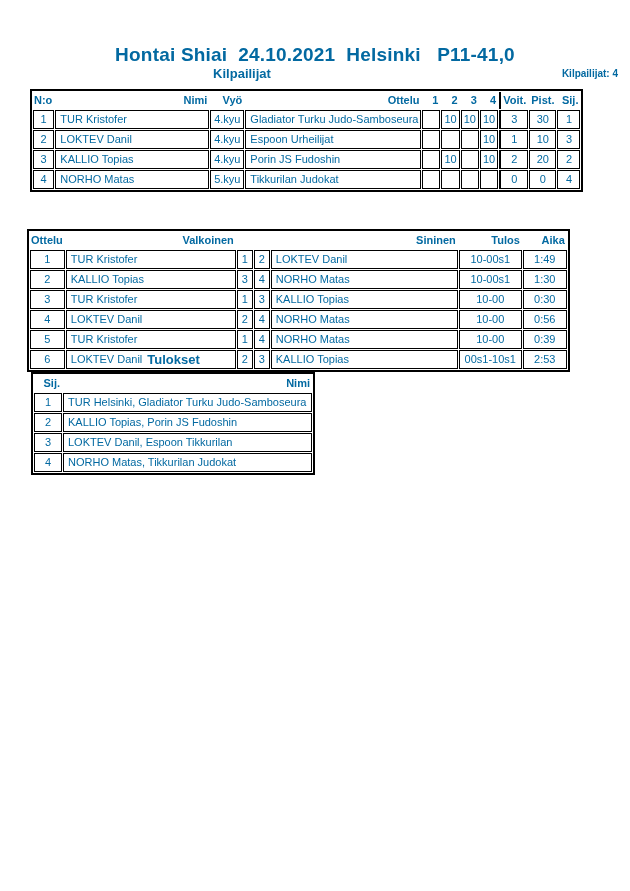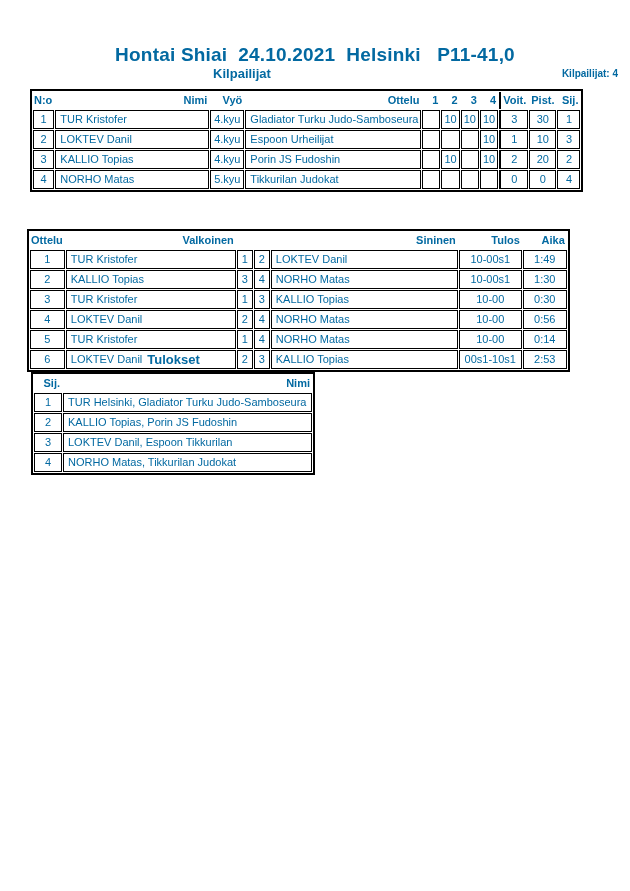--- a/index.html
+++ b/index.html
@@ -234,21 +234,21 @@
       <td>10-00</td>
       <td>0:56</td>
     </tr>
     <tr>
       <td>5</td>
       <td class="al">TUR Kristofer</td>
       <td>1</td>
       <td>4</td>
       <td class="al">NORHO Matas</td>
       <td>10-00</td>
-      <td>0:14</td>
+      <td>0:39</td>
     </tr>
     <tr>
       <td>6</td>
       <td class="al">LOKTEV Danil</td>
       <td>2</td>
       <td>3</td>
       <td class="al">KALLIO Topias</td>
       <td>00s1-10s1</td>
       <td>2:53</td>
     </tr>

